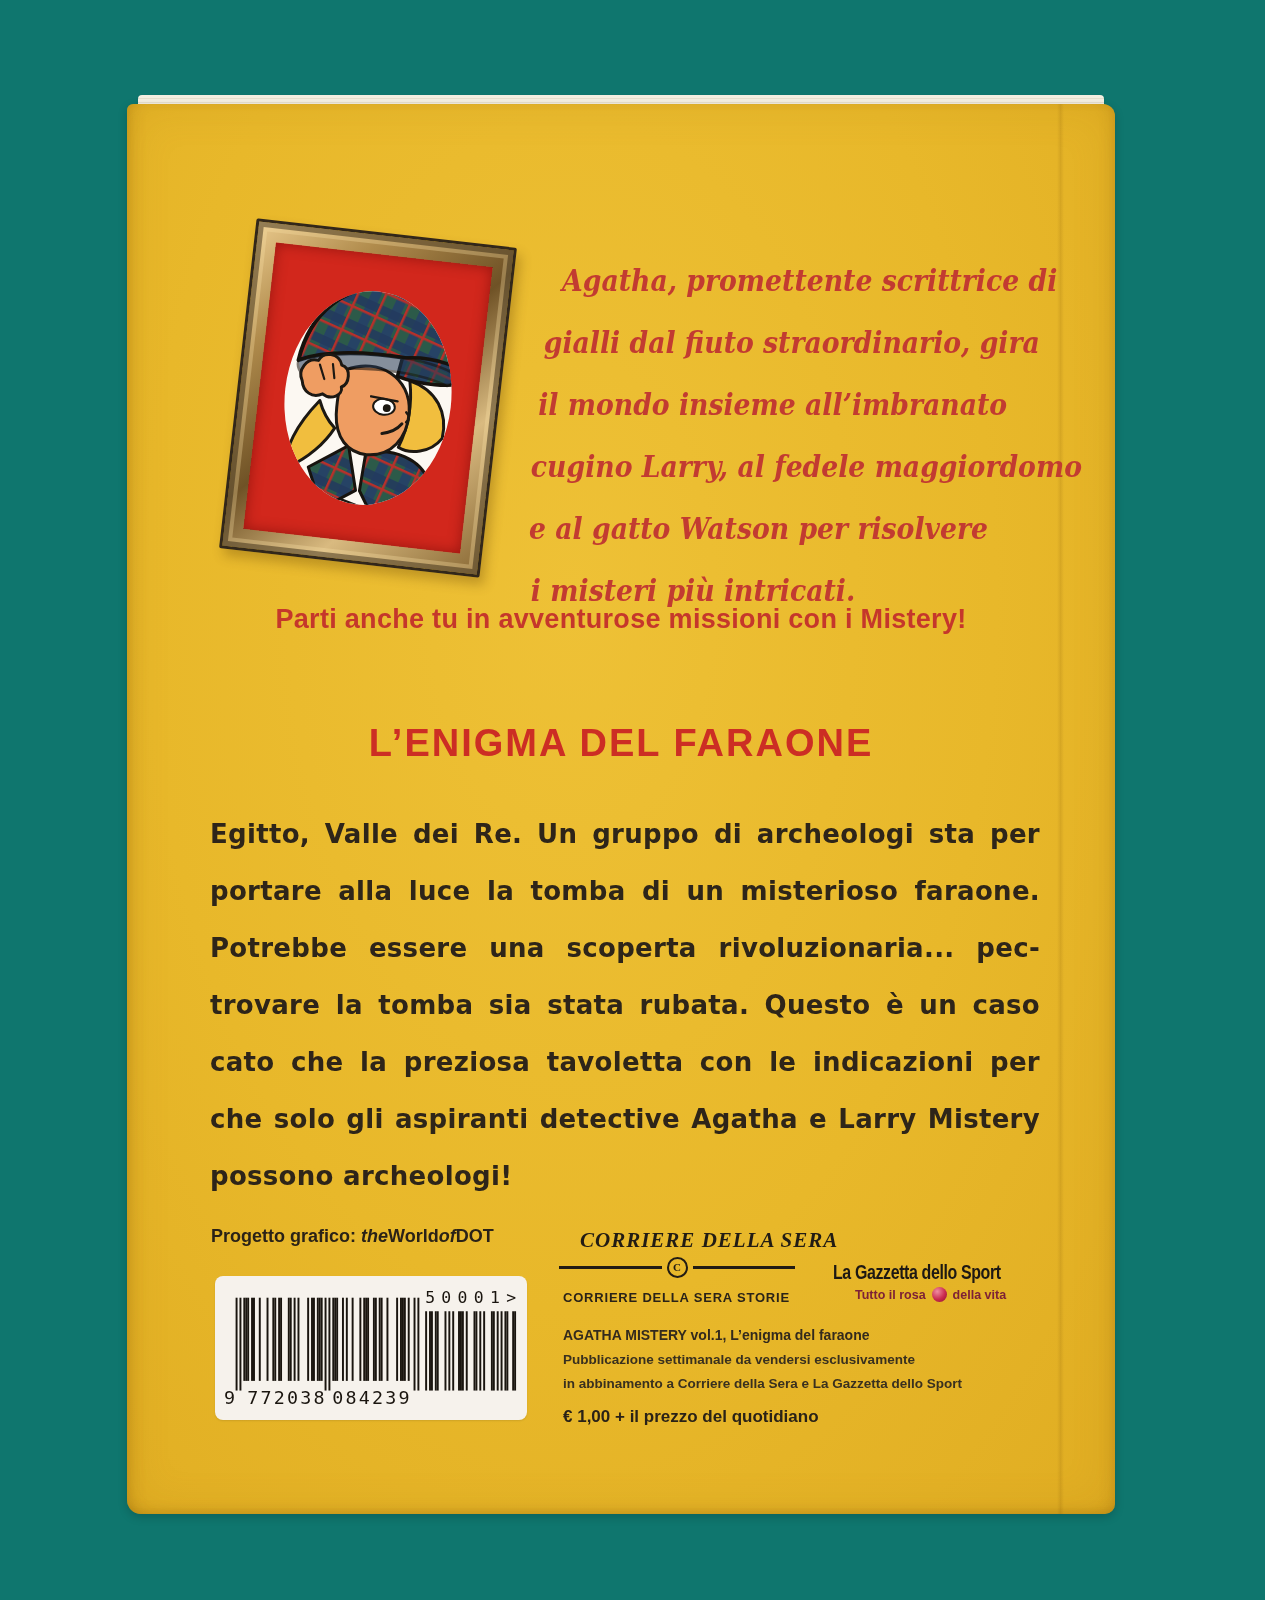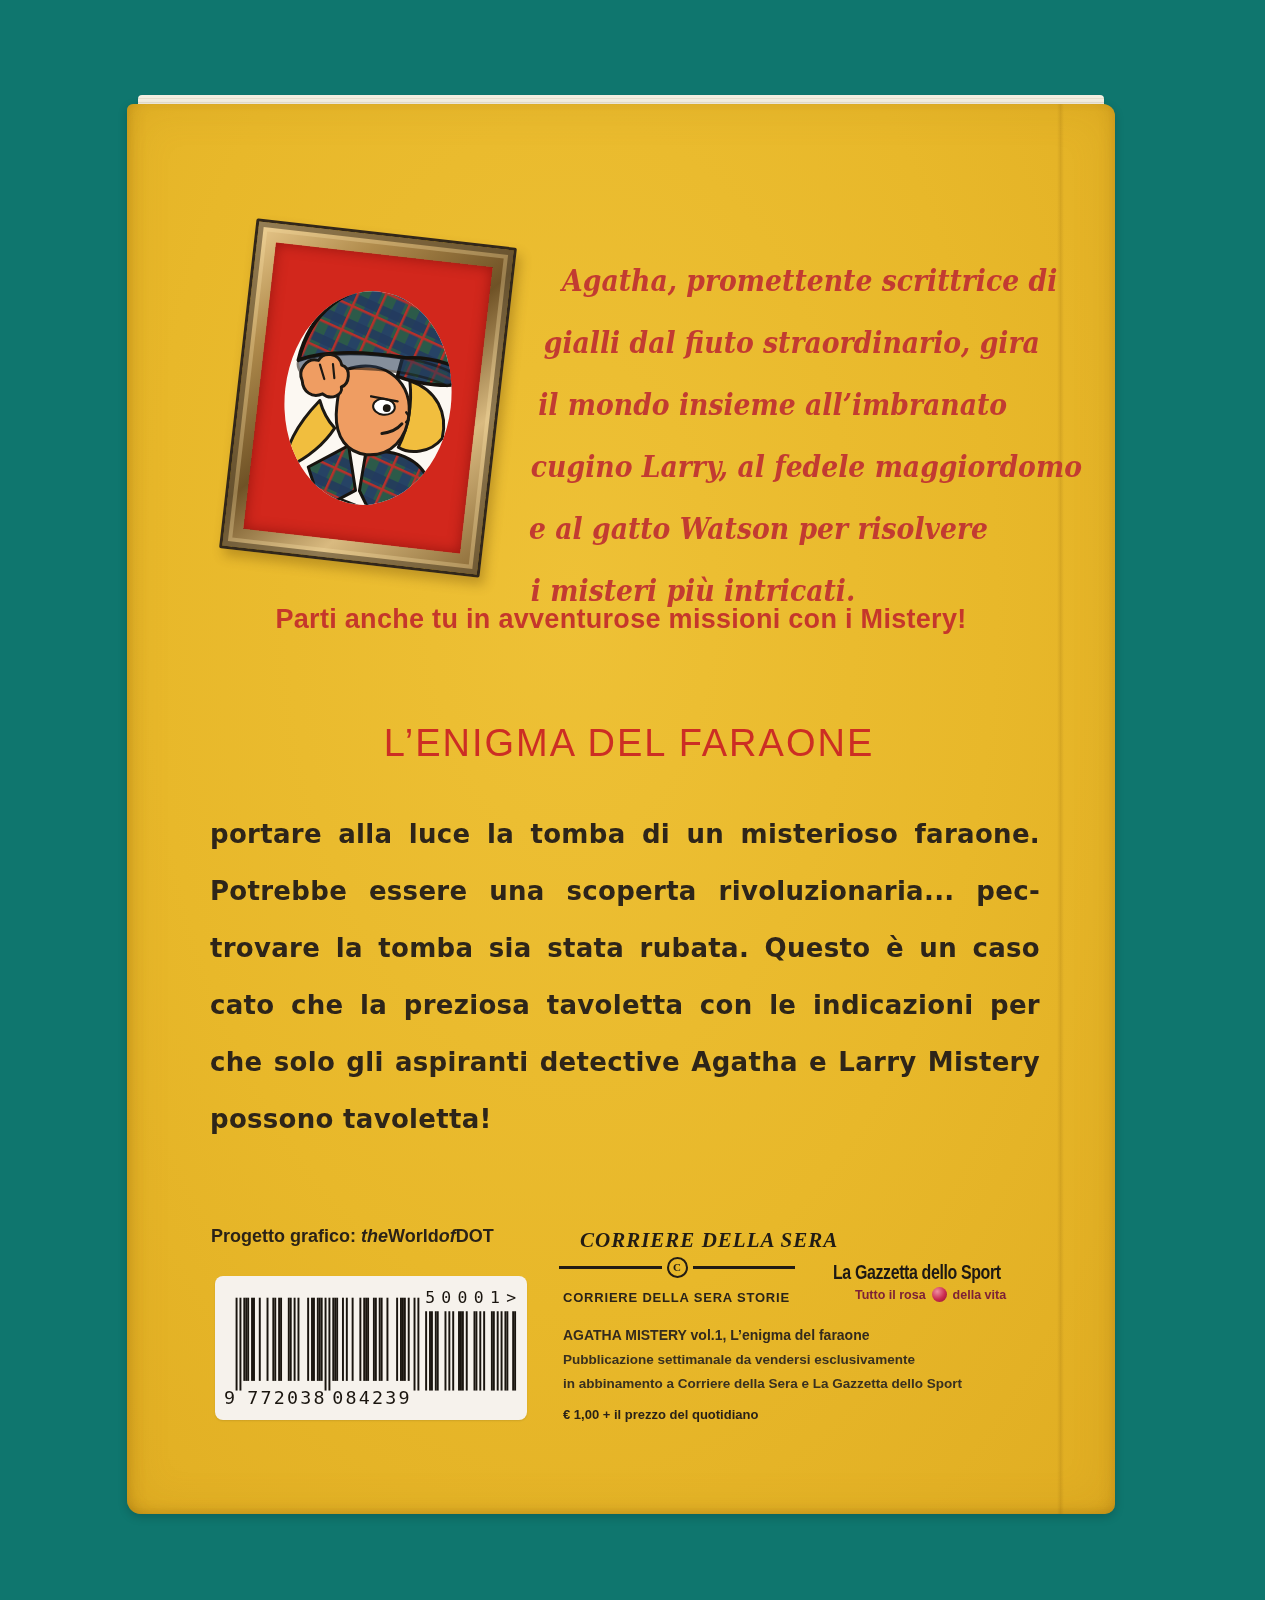--- a/index.html
+++ b/index.html
@@ -37,22 +37,22 @@
     transform:scaleX(.92);transform-origin:left top;white-space:nowrap;}
   .blurb .bl:nth-child(1){padding-left:36px;}
   .blurb .bl:nth-child(2){padding-left:16px;}
   .blurb .bl:nth-child(3){padding-left:10px;}
   .blurb .bl:nth-child(4){padding-left:2px;}
   .blurb .bl:nth-child(6){padding-left:2px;}
   
   .tagline{position:absolute;left:0;top:500px;width:100%;text-align:center;
     font-size:27px;font-weight:bold;color:#c5372b;letter-spacing:.3px;}
   
-  .title{position:absolute;left:8px;top:618px;width:100%;text-align:center;
-    font-size:38px;font-weight:normal;color:#cc2e24;letter-spacing:2px;}
+  .title{position:absolute;left:0;top:618px;width:100%;text-align:center;
+    font-size:38px;font-weight:bold;color:#cc2e24;letter-spacing:2px;}
   
   .synopsis{position:absolute;left:83px;top:702px;width:830px;
     font-size:26px;font-weight:bold;color:#2e2519;line-height:57px;letter-spacing:.3px;
     font-family:"DejaVu Sans",sans-serif;}
   .syn-line{text-align:justify;text-align-last:justify;}
   .syn-line.last{text-align-last:left;}
   
   .credit{position:absolute;left:84px;top:1122px;font-size:18px;font-weight:bold;color:#2a2217;}
   .credit .it{font-style:italic;}
   .barcode-box{position:absolute;left:88px;top:1172px;width:312px;height:144px;
@@ -70,21 +70,21 @@
   .gds-name{font-size:21px;font-weight:bold;letter-spacing:-.5px;white-space:nowrap;
     transform:scaleX(.76);transform-origin:left center;}
   .gds-tagline{display:flex;align-items:center;gap:6px;margin-top:3px;margin-left:22px;
     font-size:12.5px;font-weight:bold;color:#7d2136;}
   .rosa-ball{width:15px;height:15px;border-radius:50%;
     background:radial-gradient(circle at 35% 30%,#f08ca0,#c92a4e 55%,#8e1030);}
   .info{position:absolute;left:436px;top:1186px;color:#2a2318;white-space:nowrap;}
   .info .collection{font-size:13px;font-weight:bold;letter-spacing:.8px;}
   .info .edition{font-size:14px;font-weight:bold;margin-top:22px;color:#332a1d;}
   .info .pub{font-size:13.5px;font-weight:bold;margin-top:9px;color:#39301f;}
-  .info .price{font-size:13px;font-weight:bold;margin-top:16px;color:#2a2217;}
+  .info .price{font-size:17px;font-weight:bold;margin-top:16px;color:#2a2217;}
 </style>
 </head>
 <body>
 
 <div class="stage">
   <div class="pages-edge"></div>
 
   <div class="cover">
     <div class="cover-crease"></div>
 
@@ -147,26 +147,27 @@
       <div class="bl">cugino Larry, al fedele maggiordomo</div>
       <div class="bl">e al gatto Watson per risolvere</div>
       <div class="bl">i misteri più intricati.</div>
     </div>
 
     <div class="tagline">Parti anche tu in avventurose missioni con i Mistery!</div>
 
     <div class="title">L’ENIGMA DEL FARAONE</div>
 
     <div class="synopsis">
+      <div class="syn-line">Egitto, Valle dei Re. Un gruppo di archeologi sta per</div>
       <div class="syn-line">portare alla luce la tomba di un misterioso faraone.</div>
       <div class="syn-line">Potrebbe essere una scoperta rivoluzionaria... pec-</div>
       <div class="syn-line">trovare la tomba sia stata rubata. Questo è un caso</div>
       <div class="syn-line">cato che la preziosa tavoletta con le indicazioni per</div>
       <div class="syn-line">che solo gli aspiranti detective Agatha e Larry Mistery</div>
-      <div class="syn-line last">possono tavoletta!</div>
+      <div class="syn-line last">possono archeologi!</div>
     </div>
 
     <div class="credit">
       <span>Progetto grafico: </span><span class="it">the</span><span>World</span><span class="it">of</span><span>DOT</span>
     </div>
 
     <div class="barcode-box">
       <svg id="barcode-svg" viewBox="0 0 304 132">
           <rect x="12" y="14" width="2" height="96" fill="#1a150f"></rect>
           <rect x="16" y="14" width="2" height="96" fill="#1a150f"></rect>

